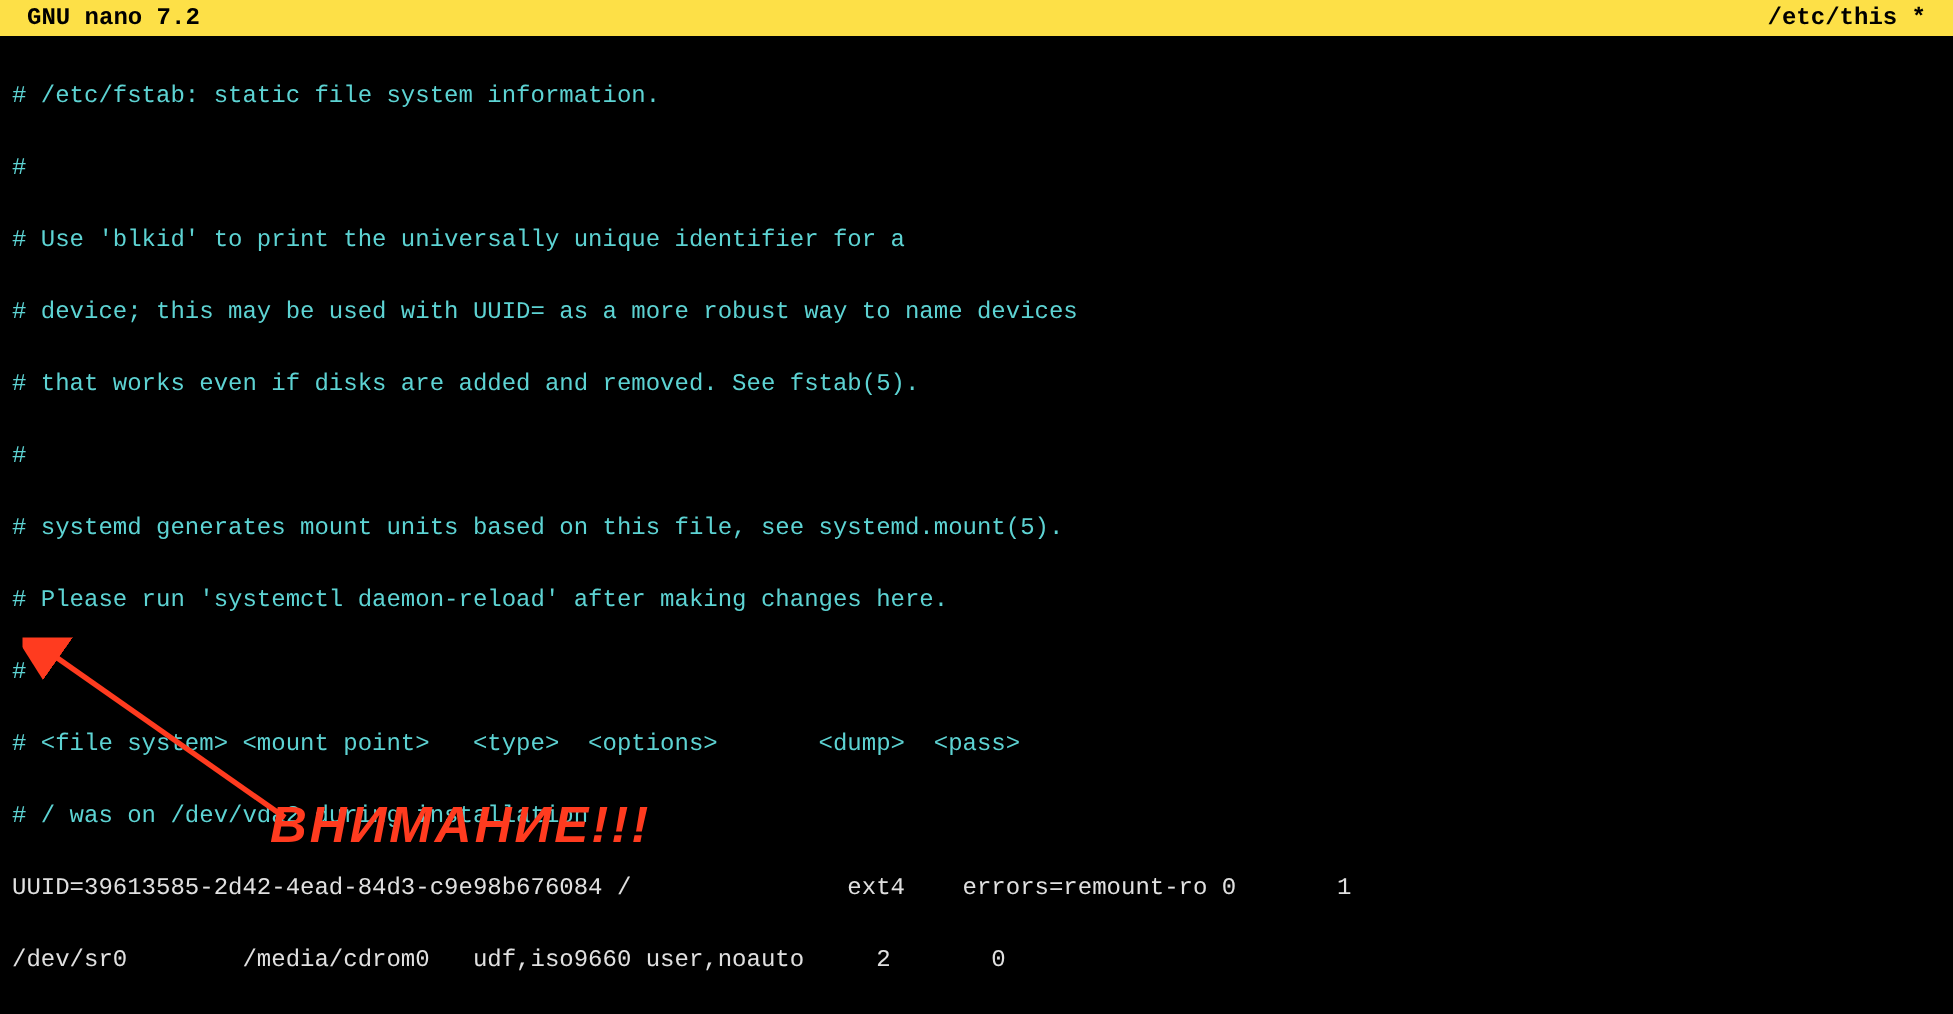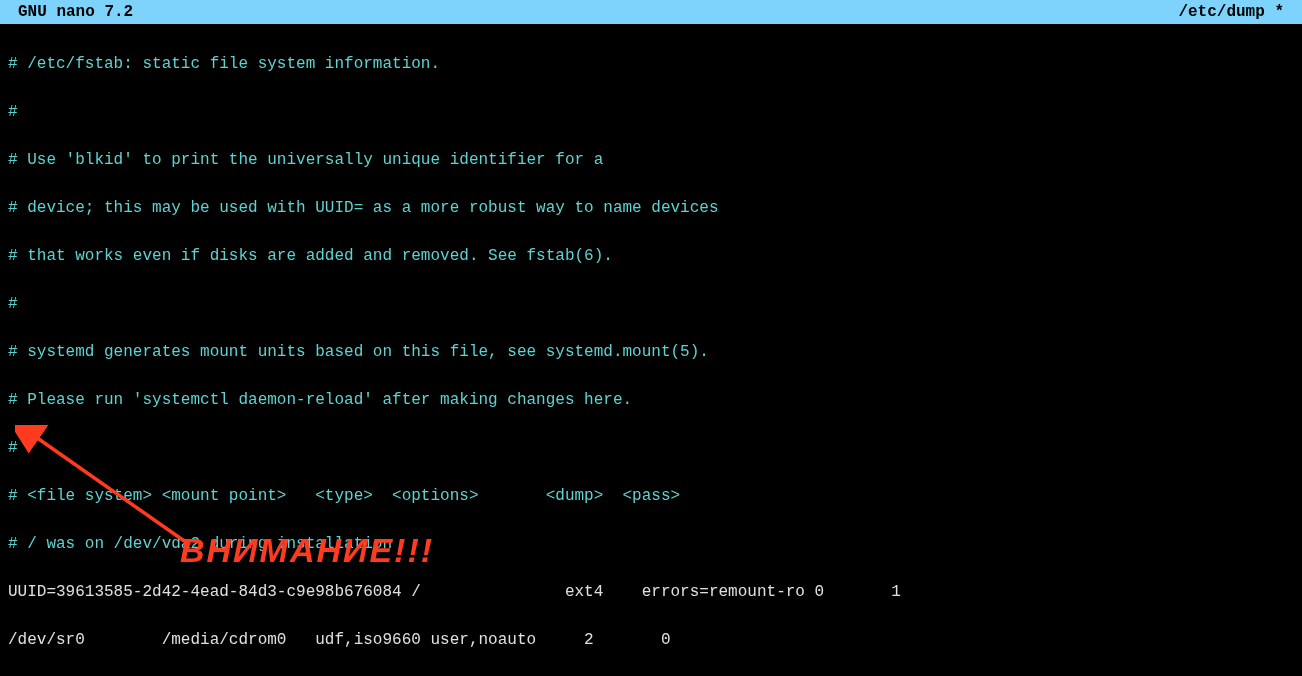--- a/index.html
+++ b/index.html
@@ -11,21 +11,21 @@
       background: #000;
       font-family: 'Menlo', 'Consolas', 'Courier New', monospace;
       font-size: 16px;
       line-height: 1.5;
       width: 1302px;
       height: 676px;
       overflow: hidden;
       position: relative;
     }
     .title-bar {
-      background: #7dd3fc;
+      background: #fde047;
       color: #000;
       padding: 6px 0;
       display: flex;
       justify-content: space-between;
       font-weight: bold;
       height: 24px;
       align-items: center;
     }
     .title-left {
       padding-left: 18px;
@@ -65,29 +65,29 @@
     }
     .line {
       display: block;
     }
   </style>
 </head>
 <body>
 
 <div class="title-bar">
   <span class="title-left">GNU nano 7.2</span>
-  <span class="title-right">/etc/dump *</span>
+  <span class="title-right">/etc/this *</span>
 </div>
 
 <div class="editor-content">
 <span class="line comment"># /etc/fstab: static file system information.</span>
 <span class="line comment">#</span>
 <span class="line comment"># Use 'blkid' to print the universally unique identifier for a</span>
 <span class="line comment"># device; this may be used with UUID= as a more robust way to name devices</span>
-<span class="line comment"># that works even if disks are added and removed. See fstab(6).</span>
+<span class="line comment"># that works even if disks are added and removed. See fstab(5).</span>
 <span class="line comment">#</span>
 <span class="line comment"># systemd generates mount units based on this file, see systemd.mount(5).</span>
 <span class="line comment"># Please run 'systemctl daemon-reload' after making changes here.</span>
 <span class="line comment">#</span>
 <span class="line comment"># &lt;file system&gt; &lt;mount point&gt;   &lt;type&gt;  &lt;options&gt;       &lt;dump&gt;  &lt;pass&gt;</span>
 <span class="line comment"># / was on /dev/vda2 during installation</span>
 <span class="line normal">UUID=39613585-2d42-4ead-84d3-c9e98b676084 /               ext4    errors=remount-ro 0       1</span>
 <span class="line normal">/dev/sr0        /media/cdrom0   udf,iso9660 user,noauto     2       0</span>
 
 

